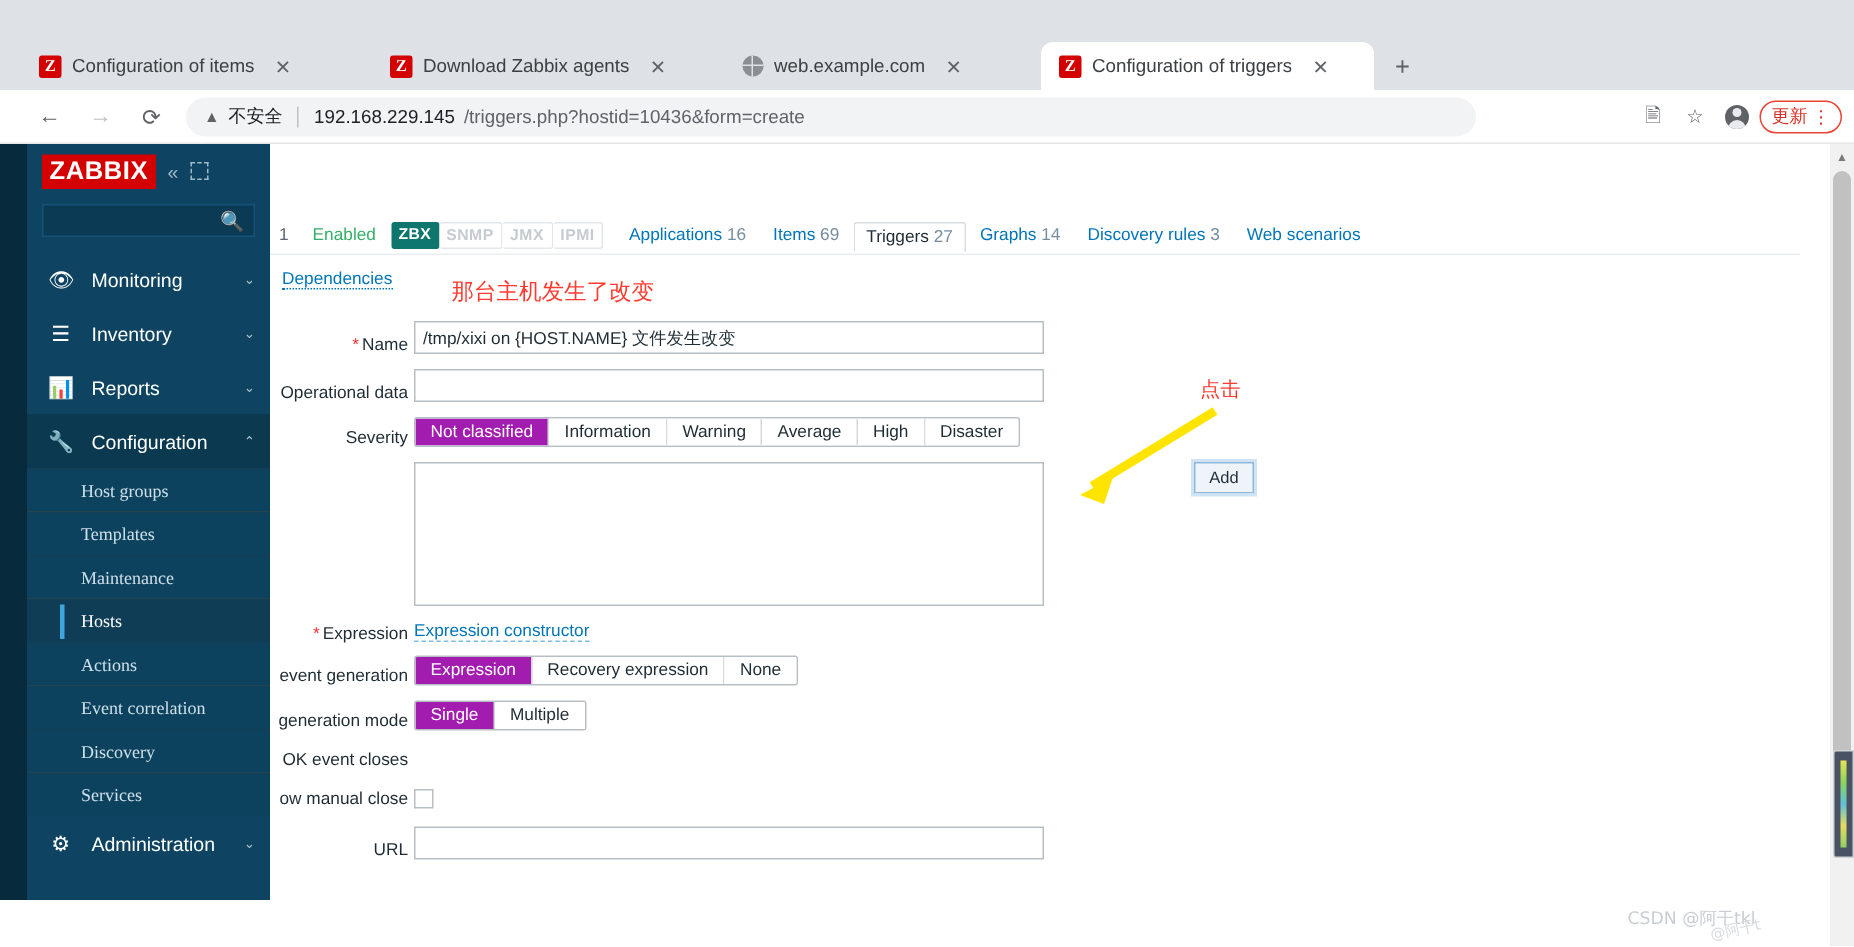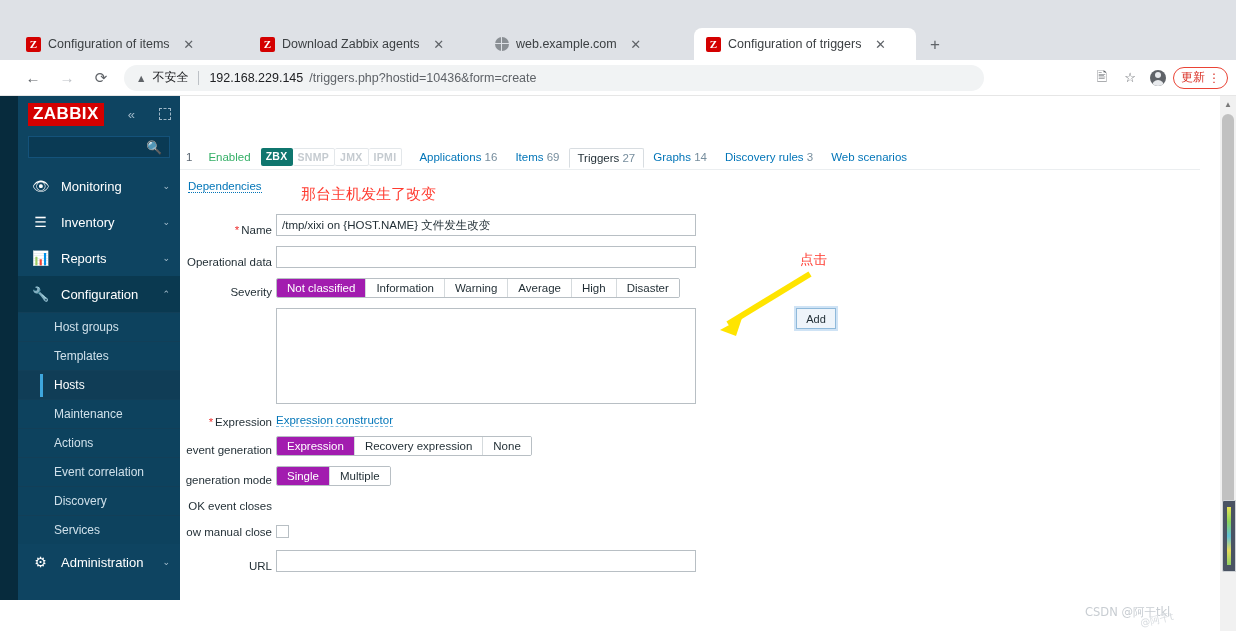--- a/index.html
+++ b/index.html
@@ -83,21 +83,21 @@
   .kebab { letter-spacing:0; line-height:4px; font-size:12px; }
 
   
   .viewport { position:absolute; left:0; top:96px; width:1236px; height:535px; background:#fff; overflow:hidden; }
 
   
   .sidebar {
     position:absolute; left:18px; top:0; width:162px; height:504px;
     background:#0e4461; color:#fff; z-index:20;
   }
-  .sb-header { height:36px; display:flex; align-items:center; padding:0 8px 0 10px; gap:24px; }
+  .sb-header { height:36px; display:flex; align-items:center; padding:0 8px 0 10px; gap:8px; }
   .zlogo {
     background:#d40000; color:#fff; font-weight:bold; font-size:17px;
     padding:1px 5px 2px 5px; letter-spacing:0.4px; font-family:"Liberation Sans", sans-serif;
   }
   .sb-ico { color:#9fb8c8; font-size:13px; cursor:pointer; }
   .sb-ico.box { width:12px;height:12px;border:1.5px dashed #9fb8c8; display:inline-block; }
   .sb-search { margin:4px 10px 10px 10px; height:22px; background:#0a3a54;
                display:flex; align-items:center; justify-content:flex-end; padding-right:6px;
                border:1px solid #14527a; }
   .sb-search .mag { color:#cfe0ea; font-size:13px; }
@@ -111,21 +111,21 @@
   .sb-sub {
     height:29px; display:flex; align-items:center; padding-left:36px;
     font-size:12px; color:#cfe0ea; cursor:pointer;
     border-top:1px solid #123f58; background:#0d425e;
     position:relative;
   }
   .sb-sub.current { background:#103d56; color:#ffffff; }
   .sb-sub.current::before {
     content:""; position:absolute; left:22px; top:3px; width:3px; height:23px; background:#3ea6dd;
   }
-  .sb-subwrap { background:#a16207; }
+  .sb-subwrap { background:#a16207;font-family:Liberation Serif, serif; }
 
   
   .content { position:absolute; left:180px; top:0; width:1020px; height:535px; background:#fff; }
 
   .hosttabs {
     position:absolute; left:0; top:48px; width:1020px; height:26px;
     display:flex; align-items:center; gap:0; font-size:11.5px; background:#fff;
     border-bottom:1px solid #ebeef0;
   }
   .ht-cut { color:#5b6773; padding:0 6px; }
@@ -448,22 +448,22 @@
       </div>
       <div class="sb-item active">
         <span class="ico">🔧</span>
         <span>Configuration</span>
         <span class="caret">⌃</span>
       </div>
 
       <div class="sb-subwrap">
         <div class="sb-sub">Host groups</div>
         <div class="sb-sub">Templates</div>
+        <div class="sb-sub">Maintenance</div>
         <div class="sb-sub current">Hosts</div>
-        <div class="sb-sub">Maintenance</div>
         <div class="sb-sub">Actions</div>
         <div class="sb-sub">Event correlation</div>
         <div class="sb-sub">Discovery</div>
         <div class="sb-sub">Services</div>
       </div>
 
       <div class="sb-item">
         <span class="ico">⚙</span>
         <span>Administration</span>
         <span class="caret">⌄</span>

